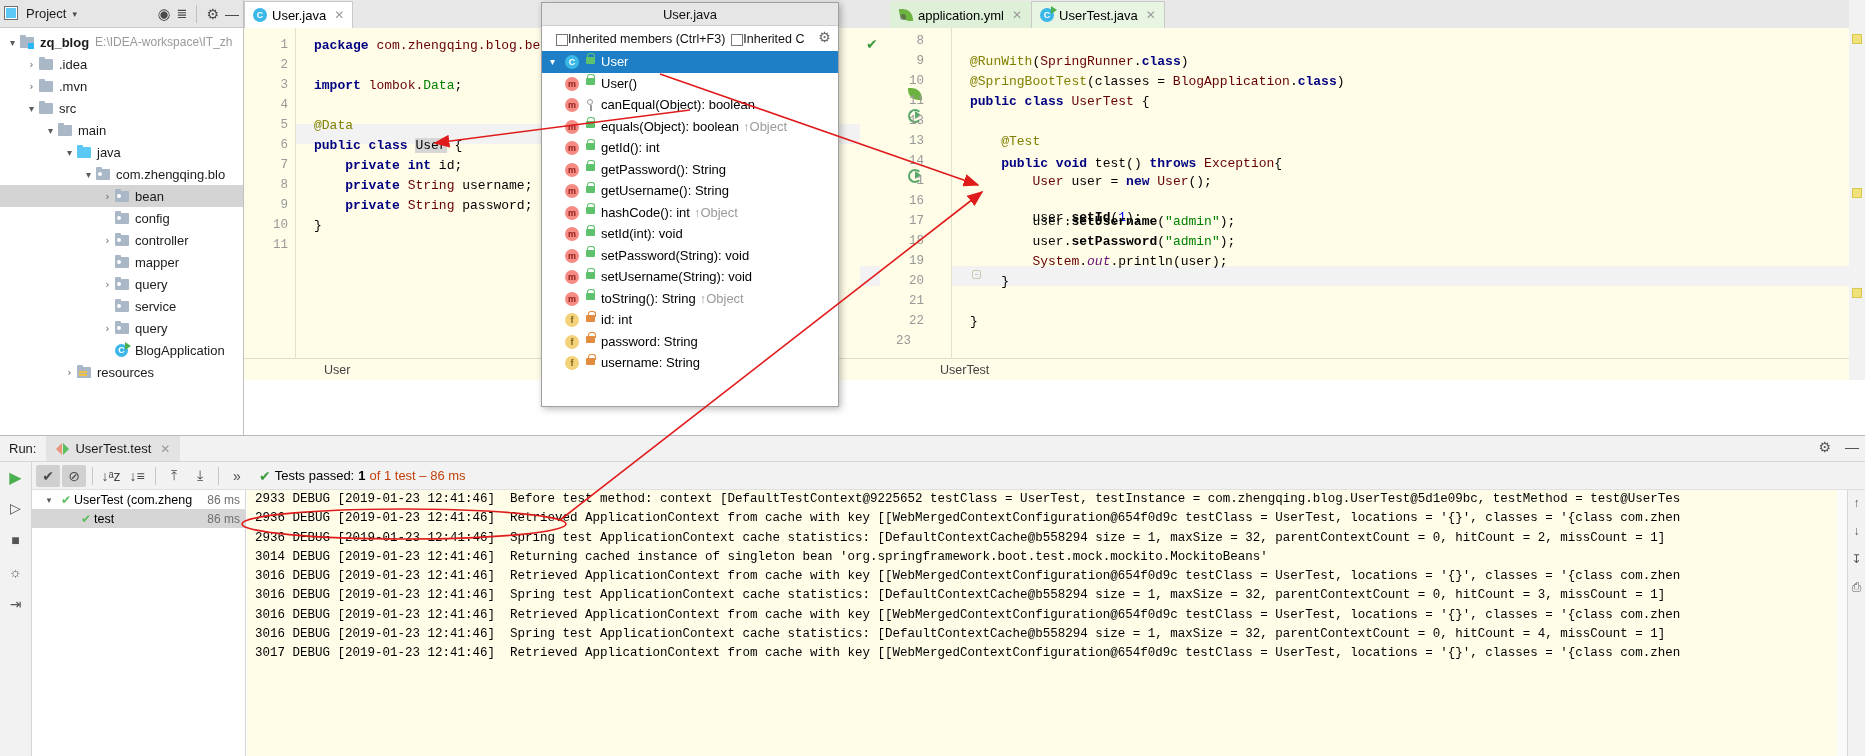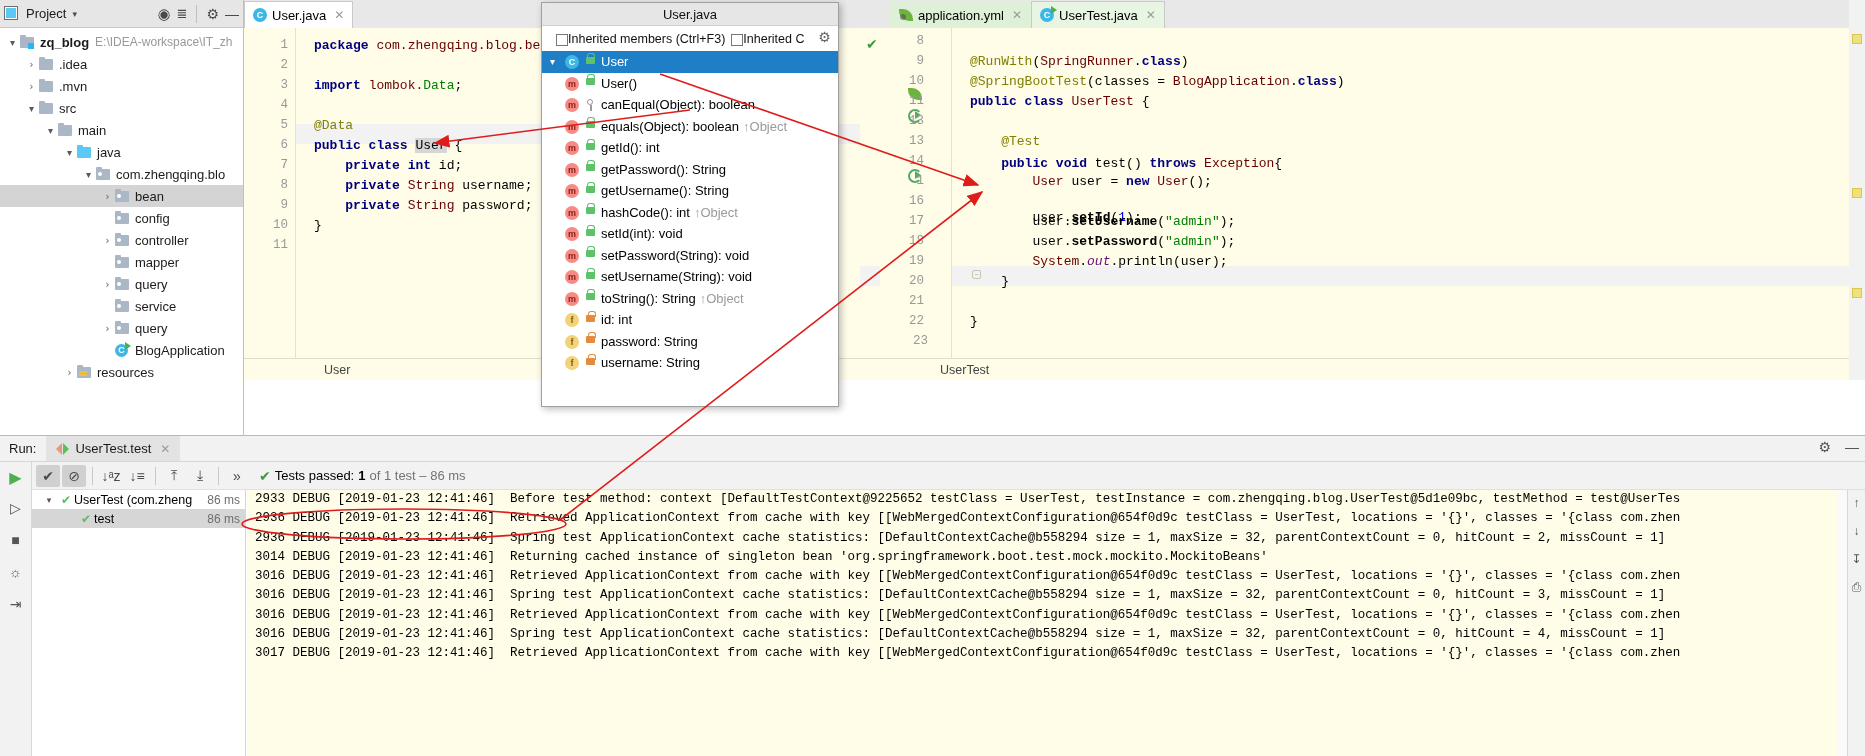--- a/index.html
+++ b/index.html
@@ -316,21 +316,21 @@
   .tb-btn {
     width: 24px; height: 22px; display: flex; align-items: center; justify-content: center;
     font-size: 14px; color: #4a4a4a; border-radius: 2px;
   }
   .tb-btn.on { background: #d0d0d0; }
   .tb-sep { width: 1px; height: 18px; background: #c8c8c8; margin: 0 4px; }
   .tests-status {
     display: flex; align-items: center; gap: 6px; font-size: 13px; margin-left: 8px;
   }
   .ok-check { color: #3c9a3c; font-size: 14px; }
-  .dim { color: #737373; }
+  .dim { color: #c2410c; }
 
   #test-tree {
     position: absolute; left: 32px; top: 28px; width: 214px; bottom: 0;
     background: #ffffff; border-right: 1px solid #d6d6d6;
   }
   .ttrow {
     height: 19px; display: flex; align-items: center; font-size: 12.5px;
     white-space: nowrap; padding-right: 5px;
   }
   .ttrow.sel { background: #d6d6d6; }
@@ -597,21 +597,21 @@
         <div class="lnum" style="top: 106px; left: 20px; width: 44px; text-align: right;">13</div>
         <div class="lnum" style="top: 126px; left: 20px; width: 44px; text-align: right;">14</div>
         <div class="lnum" style="top: 146px; left: 20px; width: 44px; text-align: right;">1</div>
         <div class="lnum" style="top: 166px; left: 20px; width: 44px; text-align: right;">16</div>
         <div class="lnum" style="top: 186px; left: 20px; width: 44px; text-align: right;">17</div>
         <div class="lnum" style="top: 206px; left: 20px; width: 44px; text-align: right;">18</div>
         <div class="lnum" style="top: 226px; left: 20px; width: 44px; text-align: right;">19</div>
         <div class="lnum" style="top: 246px; left: 20px; width: 44px; text-align: right;">20</div>
         <div class="lnum" style="top: 266px; left: 20px; width: 44px; text-align: right;">21</div>
         <div class="lnum" style="top: 286px; left: 20px; width: 44px; text-align: right;">22</div>
-        <div class="lnum" style="top: 306px; left: 24px; width: 44px; text-align: right;">23</div>
+        <div class="lnum" style="top: 306px; left: 7px; width: 44px; text-align: right;">23</div>
       </div>
     <div class="right-scroll">
       <div class="thumb"></div>
     </div>
   </div>
   <div id="win-right-edge">
     <div class="tiny-sq" style="top:34px;"></div>
     <div class="tiny-sq" style="top:188px;"></div>
     <div class="tiny-sq" style="top:288px;"></div>
   </div>

